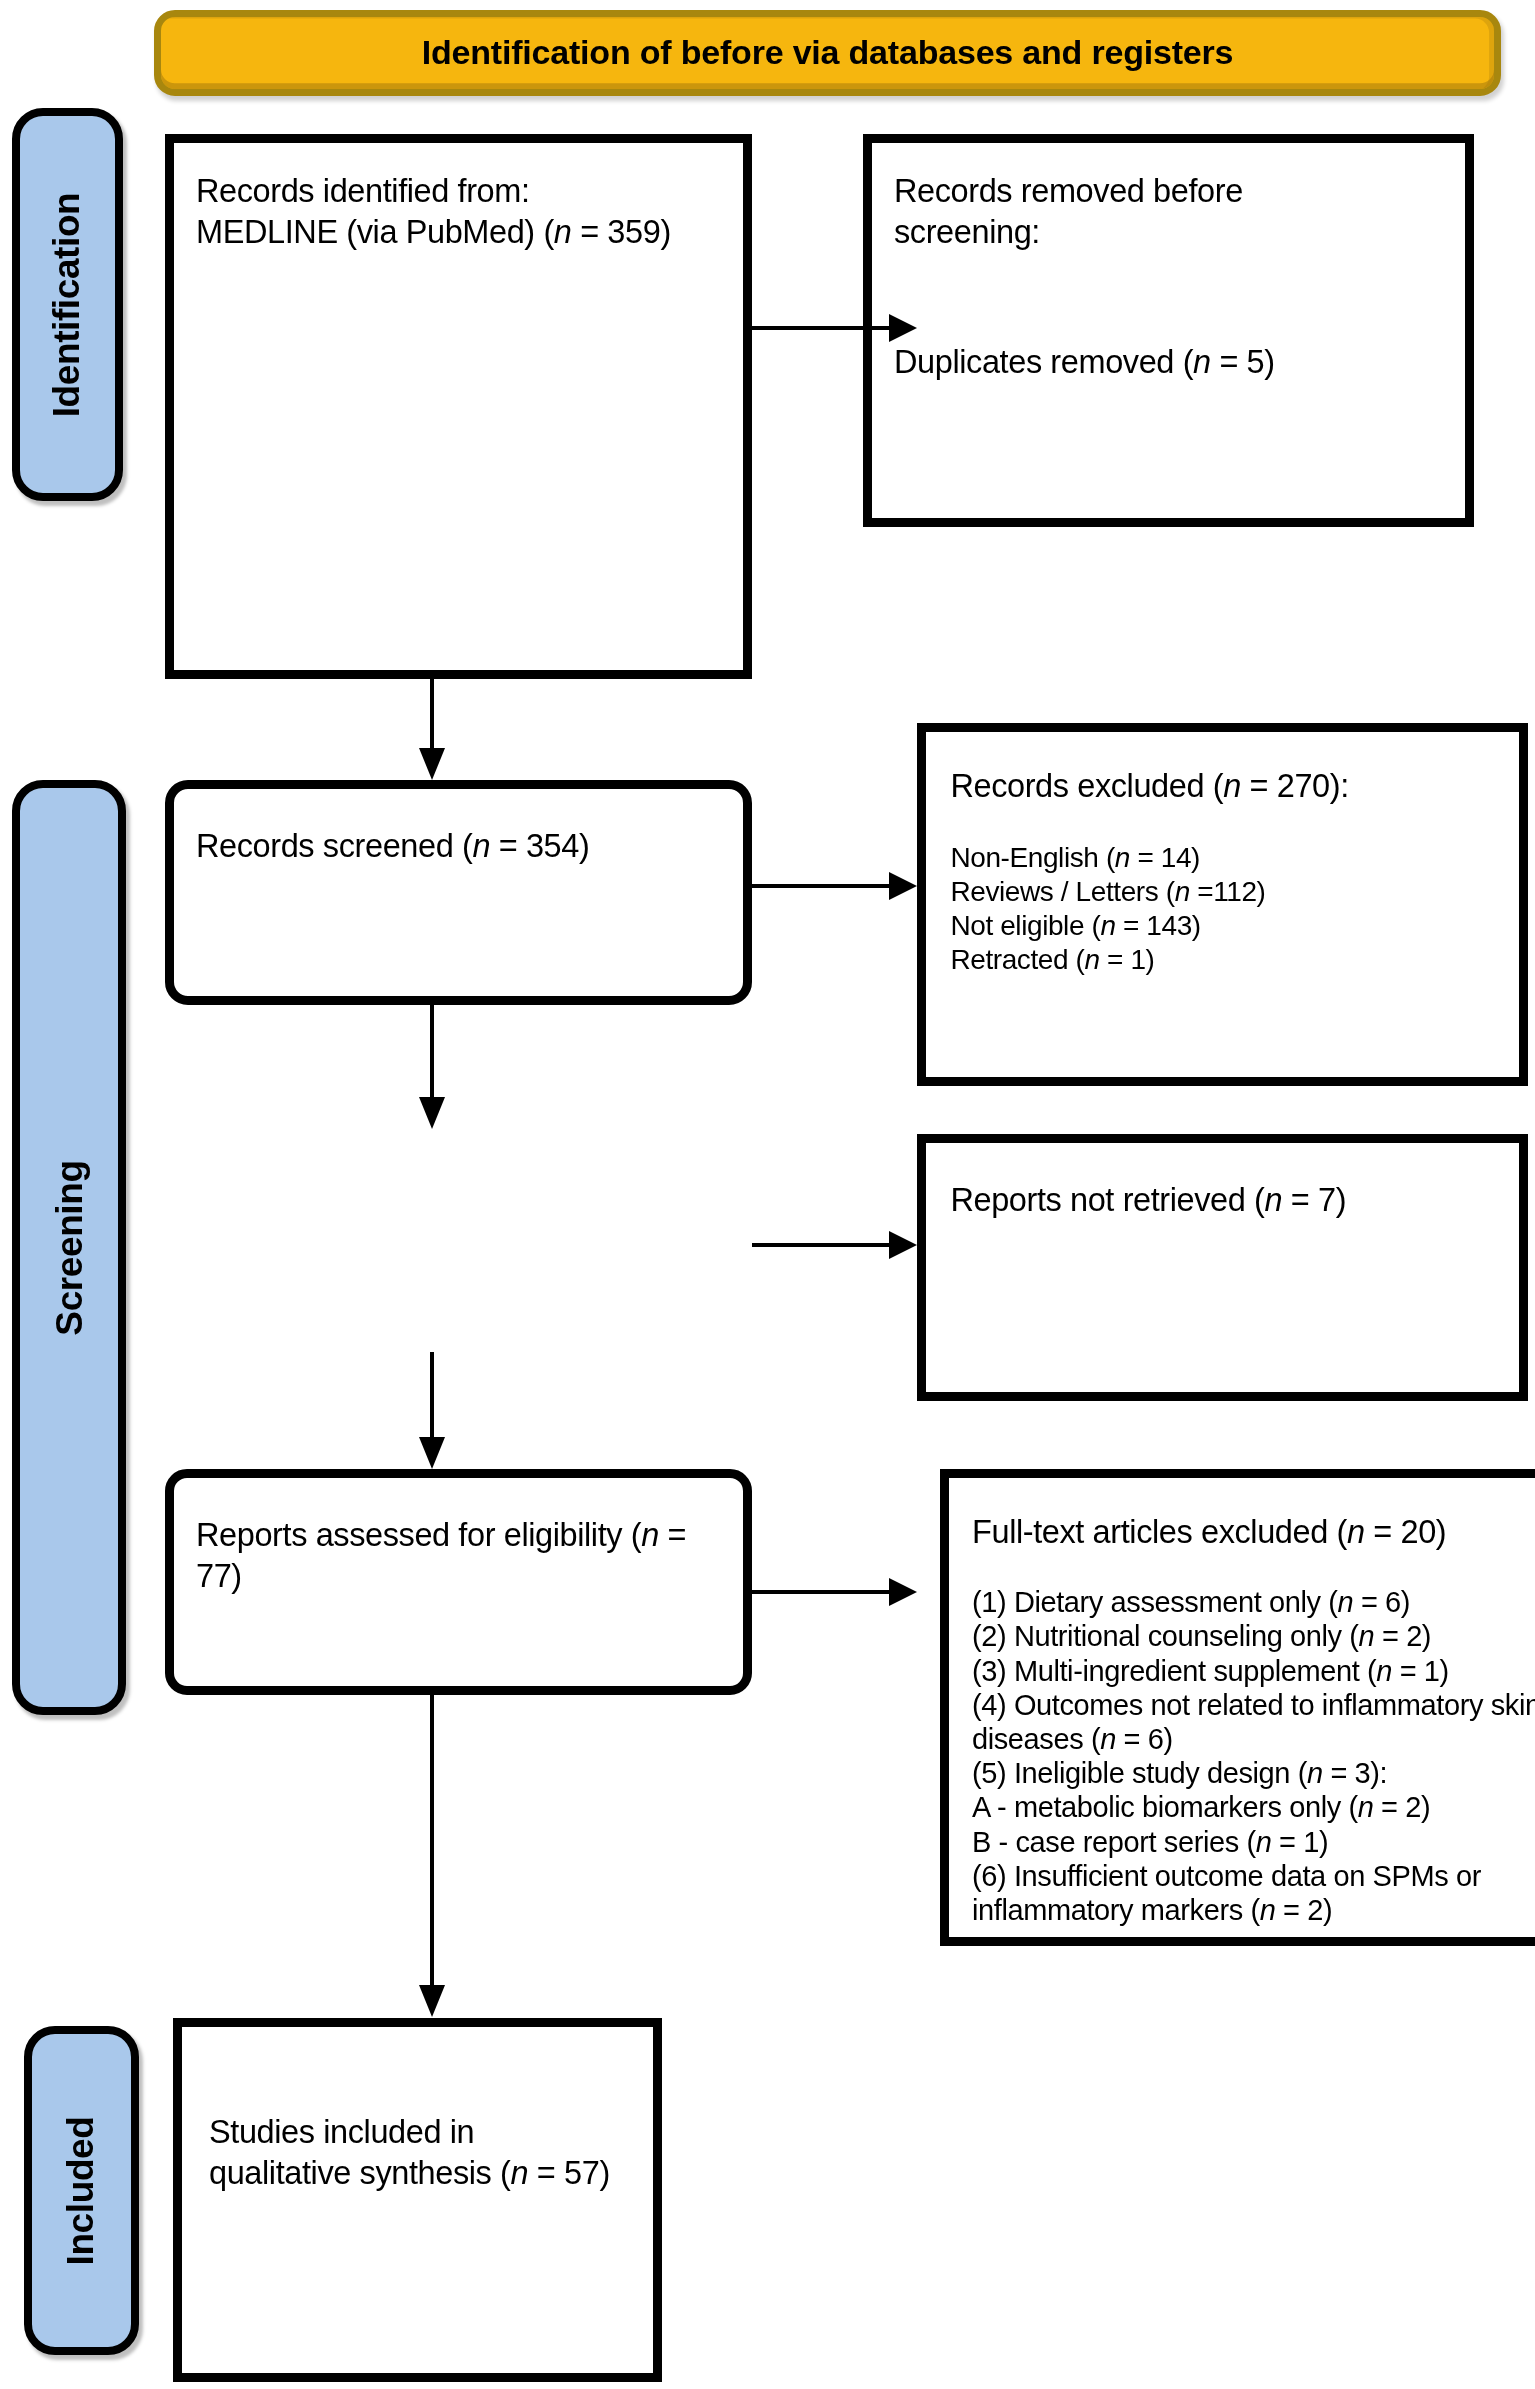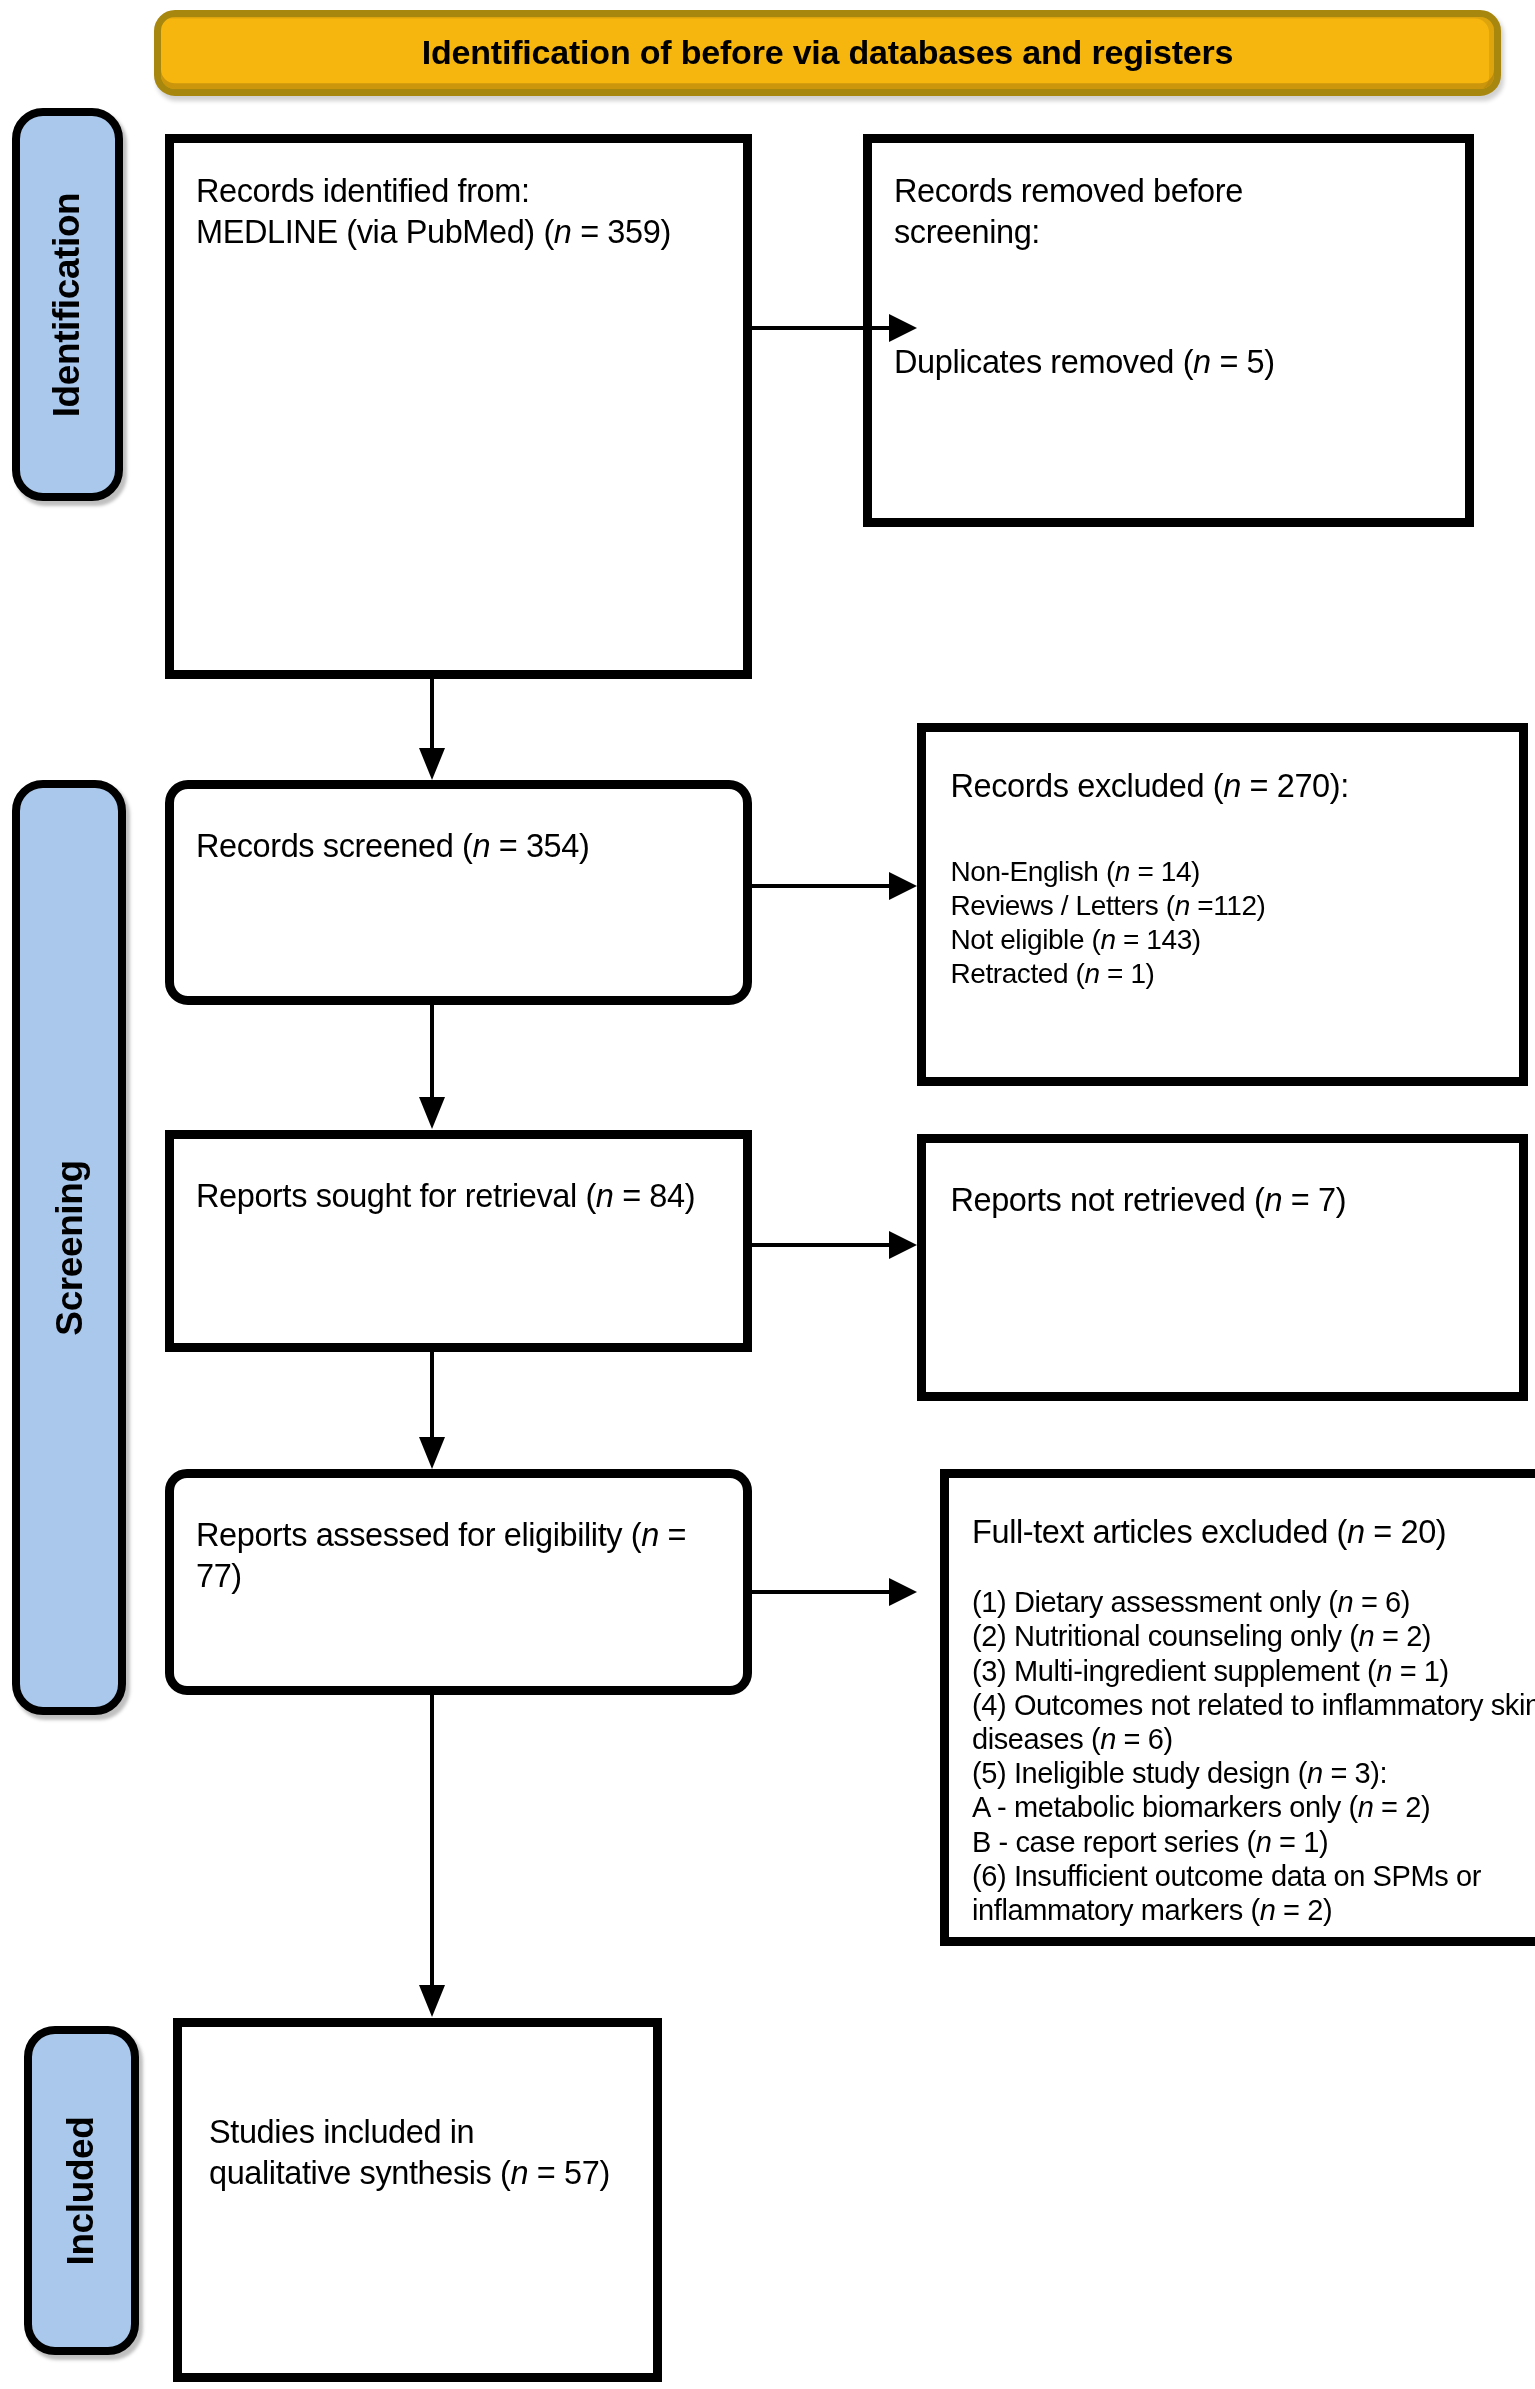--- a/index.html
+++ b/index.html
@@ -55,21 +55,21 @@
     border: 9px solid #000;
     font-size: 32.5px;
     line-height: 1.25;
     letter-spacing: -0.4px;
   }
   .box-identified   { left: 165px;  top: 134px;  width: 587px; height: 545px; padding: 28.4px 16.3px 0 22px; }
   .box-removed      { left: 863px; top: 134px;  width: 611px; height: 393px; padding: 28.4px 98px 0 22px; }
   .box-removed .heading { margin-bottom: 89px; }
   .box-screened     { left: 165px;  top: 780px;  width: 587px; height: 225px; padding: 37px 4.1px 0 22px; white-space: nowrap; border-radius: 23px; }
   .box-excluded     { left: 917px; top: 723px;  width: 611px; height: 363px; padding: 34px 12.2px 0 24.4px; }
-  .box-excluded .heading { margin-bottom: 48px; }
+  .box-excluded .heading { margin-bottom: 34px; }
   .box-excluded .item { font-size: 28px; line-height: 1.22; }
   .box-sought       { left: 165px;  top: 1130px; width: 587px; height: 222px; padding: 37px 4.1px 0 22px; white-space: nowrap; }
   .box-notretrieved { left: 917px; top: 1134px; width: 611px; height: 267px; padding: 37px 12.2px 0 24.4px; white-space: nowrap; }
   .box-assessed     { left: 165px;  top: 1469px; width: 587px; height: 226px; padding: 37px 24.4px 0 22px; border-radius: 22px; }
   .box-fulltext     { left: 940px; top: 1469px; width: 611px; height: 477px; padding: 34px 0 0 23px; }
   .box-fulltext .heading { margin-bottom: 32.5px; }
   .box-fulltext .item { font-size: 29px; line-height: 1.18; }
   .box-included     { left: 173px;  top: 2018px; width: 489px; height: 364px; padding: 85px 32.5px 0 27px; }
 
   
@@ -129,23 +129,20 @@
     <div class="t">Records screened (<i>n</i> = 354)</div>
   </div>
   <div class="box box-excluded">
     <div class="t heading">Records excluded (<i>n</i> = 270):</div>
     <div class="t item">Non-English (<i>n</i> = 14)</div>
     <div class="t item">Reviews / Letters (<i>n</i> =112)</div>
     <div class="t item">Not eligible (<i>n</i> = 143)</div>
     <div class="t item">Retracted (<i>n</i> = 1)</div>
   </div>
 
-  <div class="box box-sought">
-    <div class="t">Reports sought for retrieval (<i>n</i> = 84)</div>
-  </div>
   <div class="box box-notretrieved">
     <div class="t">Reports not retrieved (<i>n</i> = 7)</div>
   </div>
 
   <div class="box box-assessed">
     <div class="t">Reports assessed for eligibility (<i>n</i> = 77)</div>
   </div>
   <div class="box box-fulltext">
     <div class="t heading">Full-text articles excluded (<i>n</i> = 20)</div>
     <div class="t item">(1) Dietary assessment only (<i>n</i> = 6)</div>

